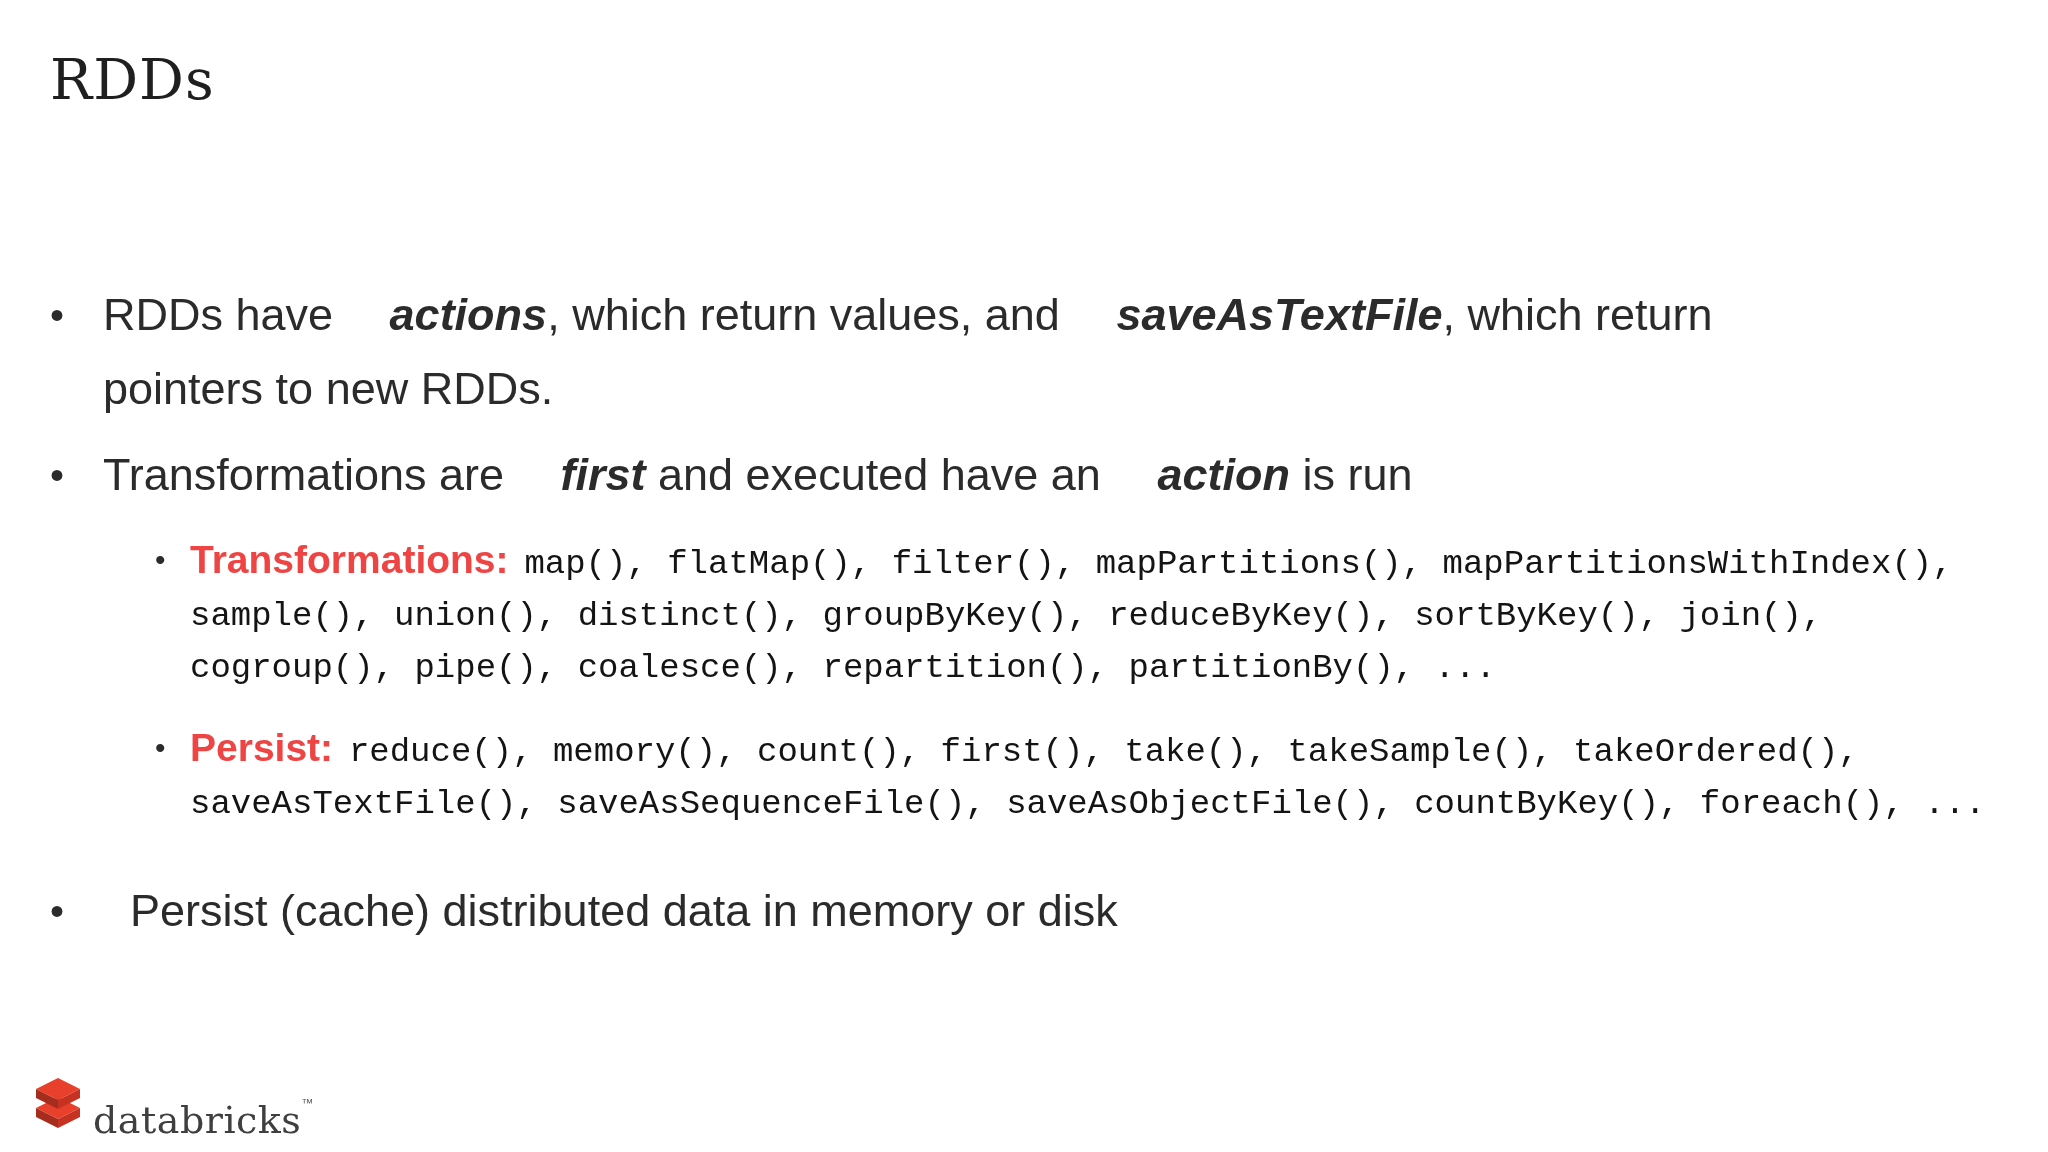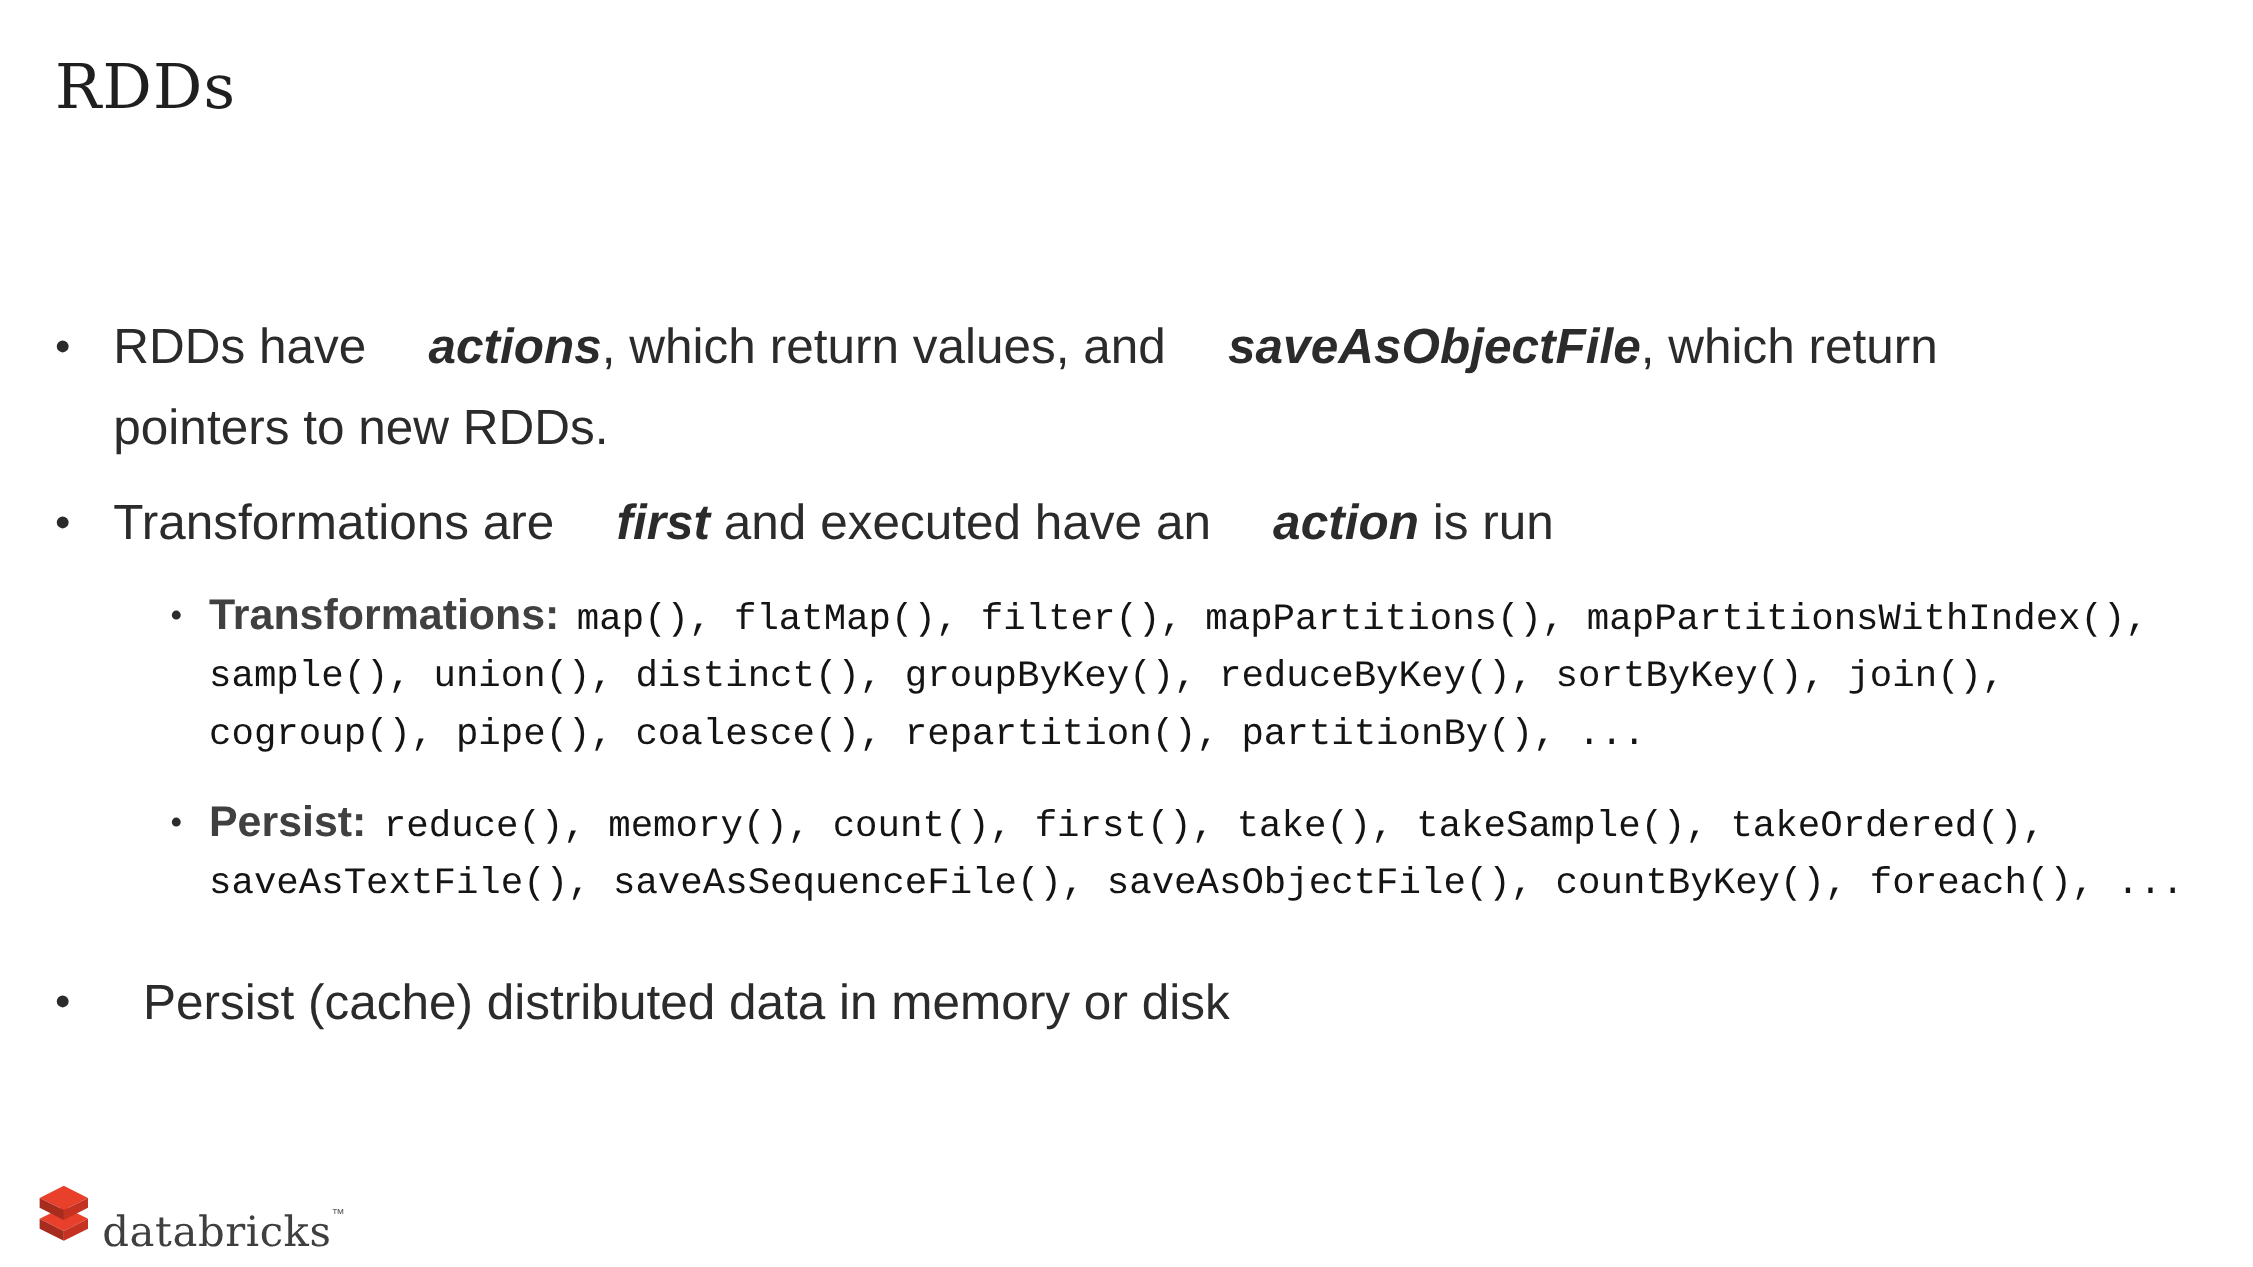--- a/index.html
+++ b/index.html
@@ -55,21 +55,21 @@
   .lvl2 .dot{width:35px; font-size:30px; line-height:48px;}
   .sub1{left:155px; top:536px; width:1878px;}
   .sub2{left:155px; top:724px; width:1878px;}
   .lvl2 .content{width:1843px;}
   .content{flex:1 1 auto;}
   .seg-n{}
   .seg-bi{font-weight:bold; font-style:italic;margin-left:44px;}
   .seg-label{
     font-size:39px;
     font-weight:bold;
-    color:#404040;
+    color:#ef4444;
     margin-right:5px;
   }
   .seg-code{
     font-family:"Liberation Mono", monospace;
     font-size:34px;
     color:var(--c-code);
   }
   
   .logo{
     position:absolute;
@@ -95,21 +95,21 @@
 </style>
 </head>
 <body>
 
 <div class="slide">
 
   <div class="slide-title">RDDs</div>
 
   <div class="row lvl1 b1">
     <span class="dot">•</span>
-    <div class="content"><span class="seg-n">RDDs have </span><span class="seg-bi">actions</span><span class="seg-n">, which return values, and </span><span class="seg-bi">saveAsObjectFile</span><span class="seg-n">, which return pointers to new RDDs.</span></div>
+    <div class="content"><span class="seg-n">RDDs have </span><span class="seg-bi">actions</span><span class="seg-n">, which return values, and </span><span class="seg-bi">saveAsTextFile</span><span class="seg-n">, which return pointers to new RDDs.</span></div>
   </div>
 
   <div class="row lvl1 b2">
     <span class="dot">•</span>
     <div class="content"><span class="seg-n">Transformations are </span><span class="seg-bi">first</span><span class="seg-n"> and executed have an </span><span class="seg-bi">action</span><span class="seg-n"> is run</span></div>
   </div>
 
   <div class="row lvl2 sub1">
     <span class="dot">•</span>
     <div class="content"><span class="seg-label">Transformations: </span><span class="seg-code">map(), flatMap(), filter(), mapPartitions(), mapPartitionsWithIndex(), sample(), union(), distinct(), groupByKey(), reduceByKey(), sortByKey(), join(), cogroup(), pipe(), coalesce(), repartition(), partitionBy(), ...</span></div>

